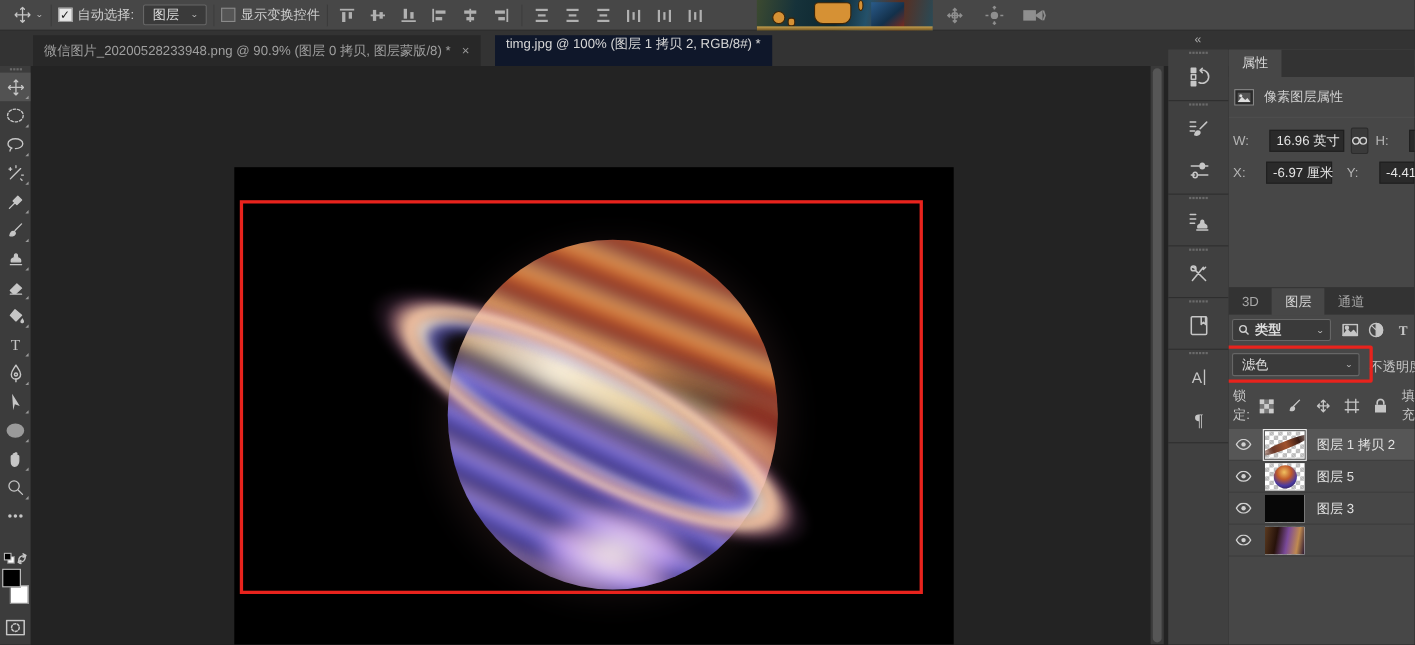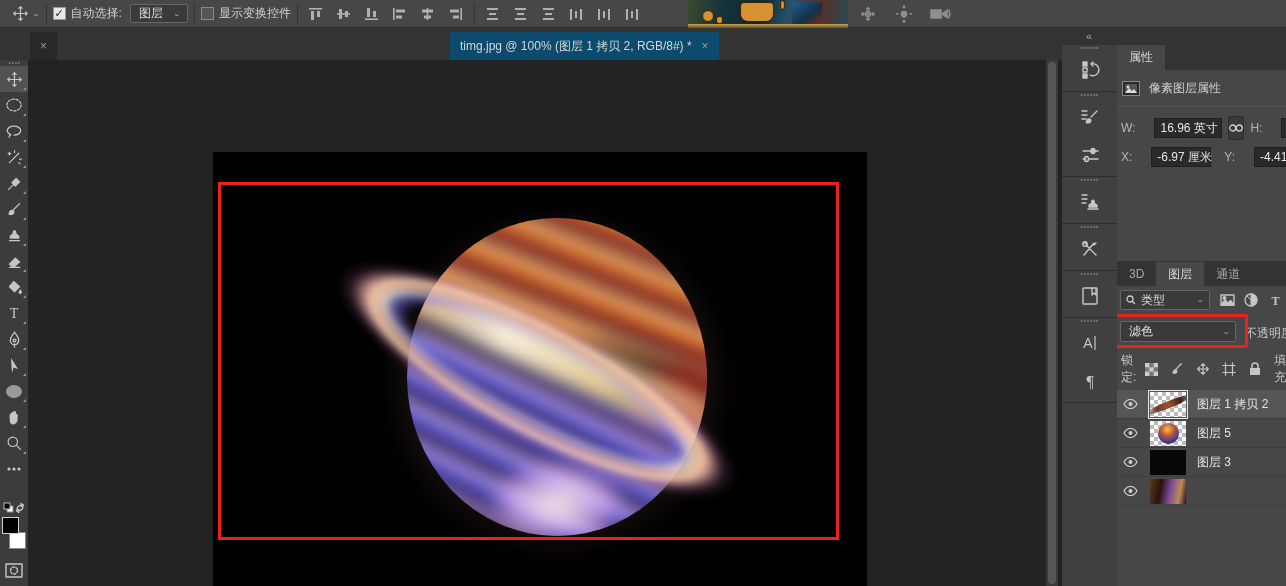--- a/index.html
+++ b/index.html
@@ -22,21 +22,21 @@
   .game-overlay { position:absolute; left:688px; top:0; width:160px; height:28px; overflow:hidden;
     background:linear-gradient(100deg,#3c4a30 0%,#16323a 22%,#0d2730 45%,#24516a 62%,#5a2e20 80%,#274b58 100%); }
   .game-overlay .gold-bar { position:absolute; left:0; bottom:0; width:100%; height:4px;
     background:linear-gradient(180deg,#c9a24e,#6b4e1e); }
   .game-blob { position:absolute; background:#d69134; border:1px solid #3a2408; }
 
   
   #tab-bar { position:absolute; left:0; top:28px; width:1286px; height:32px; background:#333; }
   .doc-tab { position:absolute; top:4px; height:28px; display:flex; align-items:center; gap:10px;
     padding:0 10px; color:#9f9f9f; background:#282828; white-space:nowrap; }
-  .doc-tab.active { background:#0c4a6e; color:#d6d6d6; }
+  .doc-tab.active { background:#0f172a; color:#d6d6d6;flex-direction:column; }
   .tab-close { color:#9a9a9a; font-size:12px; cursor:pointer; }
 
   
   #toolbar { position:absolute; left:0; top:60px; width:28px; height:526px; background:#3c3c3c; }
   .tool { width:28px; height:26px; display:flex; align-items:center; justify-content:center; position:relative; }
   .tool.selected { background:#525252; }
   .tool .subtri { position:absolute; right:2px; bottom:2px; width:0; height:0;
     border-left:3px solid transparent; border-bottom:3px solid #9a9a9a; }
   .grip { height:6px; display:flex; align-items:center; justify-content:center; gap:1px; }
   .grip i { width:2px; height:2px; background:#6a6a6a; display:inline-block; }
@@ -97,21 +97,21 @@
   .divider-h { height:1px; background:#383838; border-bottom:1px solid #555; }
   .field-row { display:flex; align-items:center; margin:9px 0 0 4px; gap:4px; }
   .field-label { color:#b5b5b5; width:15px; text-align:right; }
   .field { background:#2a2a2a; border:1px solid #1f1f1f; color:#e5e5e5; height:20px;
     display:inline-flex; align-items:center; padding:0 5px; white-space:nowrap;margin-left:15px; }
   .link-btn { width:24px; height:24px; background:#3a3a3a; border:1px solid #2c2c2c; border-radius:2px;
     display:flex; align-items:center; justify-content:center; margin:0 2px; }
 
   .layers-row { display:flex; align-items:center; gap:6px; padding:4px 2px 4px 3px; position:relative; }
   .search-dd { background:#3a3a3a; border:1px solid #666; border-radius:2px; height:20px; width:100px;
-    display:inline-flex; align-items:center; gap:5px; padding:0 5px; color:#ddd; }
+    display:inline-flex; align-items:center; gap:5px; padding:0 5px; color:#ddd;font-weight:bold; }
   .mini-icon { width:18px; height:18px; display:flex; align-items:center; justify-content:center; color:#c5c5c5; }
   .blend-row { position:relative; height:34px; }
   .blend-dd { position:absolute; left:3px; top:7px; width:116px; height:21px; background:#3a3a3a;
     border:1px solid #666; border-radius:2px; display:flex; align-items:center; justify-content:space-between;
     padding:0 5px 0 8px; color:#e0e0e0; }
   .blend-annotation { position:absolute; left:-6px; top:0px; width:137px; height:34px;
     border:3px solid #e8231d; border-radius:2px; z-index:6; pointer-events:none; }
   .opacity-label { position:absolute; left:128px; top:11px; white-space:nowrap; color:#c8c8c8; }
   .lock-row { display:flex; align-items:center; gap:4px; padding:4px 0 4px 4px; color:#c8c8c8; }
   .layer-row { display:flex; align-items:center; gap:11px; height:29px; padding-left:4px;
@@ -274,20 +274,21 @@
           <rect x="2" y="4" width="10" height="8" fill="#8f8f8f"></rect>
           <path d="M13 8l5-3.5v7z" fill="#8f8f8f"></path>
           <path d="M19.5 3.5L21 8l-1.5 4.5"></path>
         </svg>
       </span>
     </span>
 </div>
 
 <div id="tab-bar">
   <div class="doc-tab" style="left:30px">
+    <span>微信图片_20200528233948.png @ 90.9% (图层 0 拷贝, 图层蒙版/8) *</span>
     <span class="tab-close">×</span>
   </div>
   <div class="doc-tab active" style="left:450px">
     <span>timg.jpg @ 100% (图层 1 拷贝 2, RGB/8#) *</span>
     <span class="tab-close">×</span>
   </div>
 </div>
 
 <div id="toolbar">
   <div class="grip">

